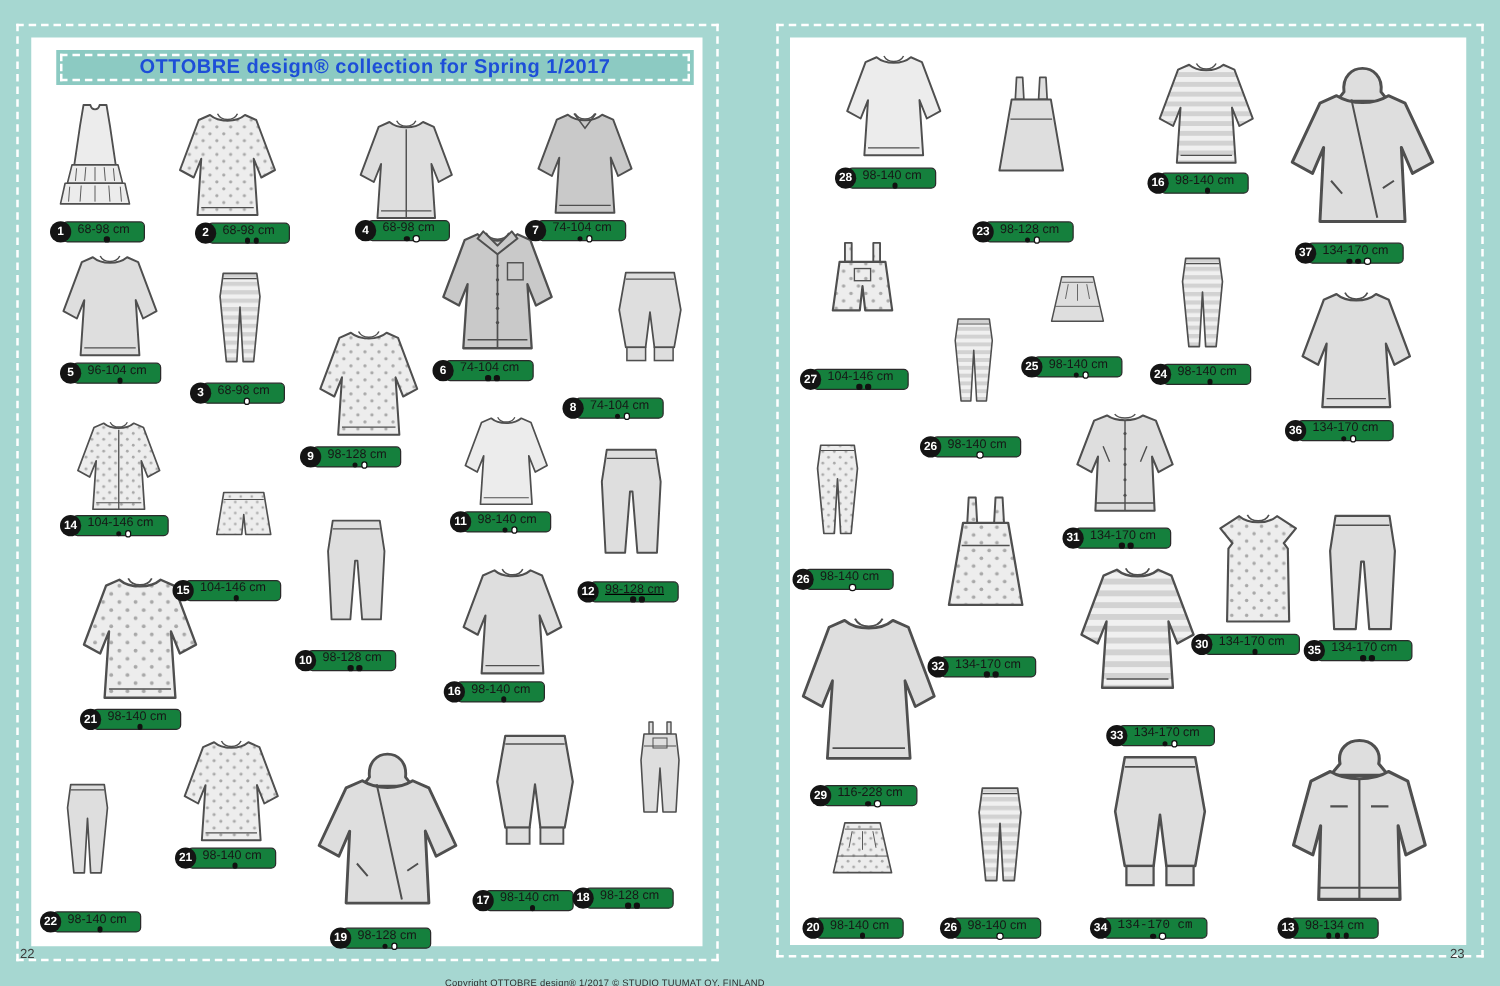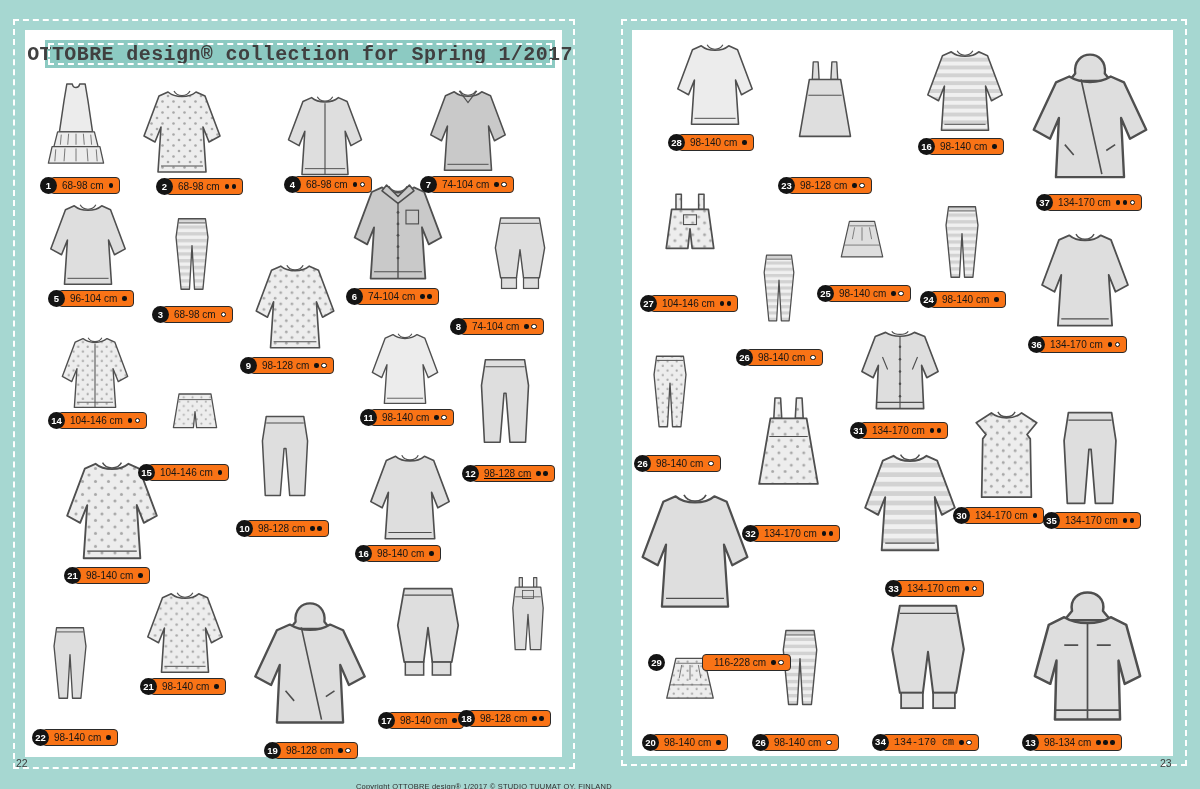--- a/index.html
+++ b/index.html
@@ -7,28 +7,28 @@
           font-family:"Liberation Sans",sans-serif;overflow:hidden;}
   .page{position:absolute;background:#ffffff;}
   #page-left{left:25px;top:30px;width:537px;height:727px;}
   #page-right{left:632px;top:30px;width:541px;height:726px;}
   .outline{position:absolute;border:2px dashed #ffffff;pointer-events:none;}
   #outline-left{left:13px;top:19px;width:558px;height:746px;}
   #outline-right{left:621px;top:19px;width:562px;height:743px;}
   .banner{position:absolute;left:45px;top:40px;width:510px;height:28px;background:#8ccac2;
           display:flex;align-items:center;justify-content:center;}
   .banner-inner{position:absolute;inset:3px;border:2px dashed #ffffff;pointer-events:none;}
-  .banner-text{color:#404040;font-weight:bold;font-size:20px;letter-spacing:.4px;white-space:nowrap;font-family:Liberation Mono, monospace;}
+  .banner-text{color:#1d4ed8;font-weight:bold;font-size:16px;letter-spacing:.4px;white-space:nowrap;}
   .garment{position:absolute;}
   .garment svg{width:100%;height:100%;display:block;}
   .glabel{position:absolute;display:flex;align-items:center;height:17px;z-index:5;}
   .badge{width:17px;height:17px;border-radius:50%;background:#141414;color:#fff;font-size:9.5px;
          font-weight:bold;display:flex;align-items:center;justify-content:center;z-index:2;flex:0 0 17px;}
-  .pill{display:flex;align-items:center;height:15px;background:#f97316;border:1px solid #2a2a2a;
-        border-radius:4px;margin-left:-7px;padding:0 6px 0 11px;font-size:10px;color:#161616;white-space:nowrap;}
+  .pill{display:flex;align-items:center;height:15px;background:#15803d;border:1px solid #2a2a2a;
+        border-radius:4px;margin-left:-7px;padding:0 6px 0 11px;font-size:10px;color:#161616;white-space:nowrap;flex-direction:column;}
   .gsize{margin-right:5px;}
   .dotrow{display:flex;align-items:center;gap:2.5px;}
   .dot{width:4.5px;height:4.5px;background:#111;border-radius:50%;}
   .dot.open{background:#fff;border:1px solid #111;width:3.5px;height:3.5px;}
   .pagenum{position:absolute;font-size:10.5px;color:#3c3c3c;}
   #pagenum-left{left:16px;top:757px;}
   #pagenum-right{left:1160px;top:757px;}
   .copyright{position:absolute;left:356px;top:742px;font-size:7.5px;color:#2e2e2e;letter-spacing:.2px;white-space:nowrap;margin-top:40px;}
 </style>
 </head>
@@ -681,21 +681,21 @@
             <span class="dot"></span>
             <span class="dot"></span>
           </span>
         </span>
       </div>
       <div class="garment" style="left: 626px; top: 480px; width: 138px; height: 143px;">
         <svg viewBox="0 0 100 100" preserveAspectRatio="xMidYMid meet" fill="#dedede">
           <use href="#g-top" xlink:href="#g-top"></use>
         </svg>
       </div>
-      <div class="glabel" style="left: 648px; top: 654px; gap: 44px;">
+      <div class="glabel" style="left: 648px; top: 628px;">
         <span class="badge">29</span>
         <span class="pill">
           <span class="gsize">116-228 cm</span>
           <span class="dotrow">
             <span class="dot"></span>
             <span class="dot open"></span>
           </span>
         </span>
       </div>
       <div class="garment" style="left: 636px; top: 650px; width: 108px; height: 83px;">

